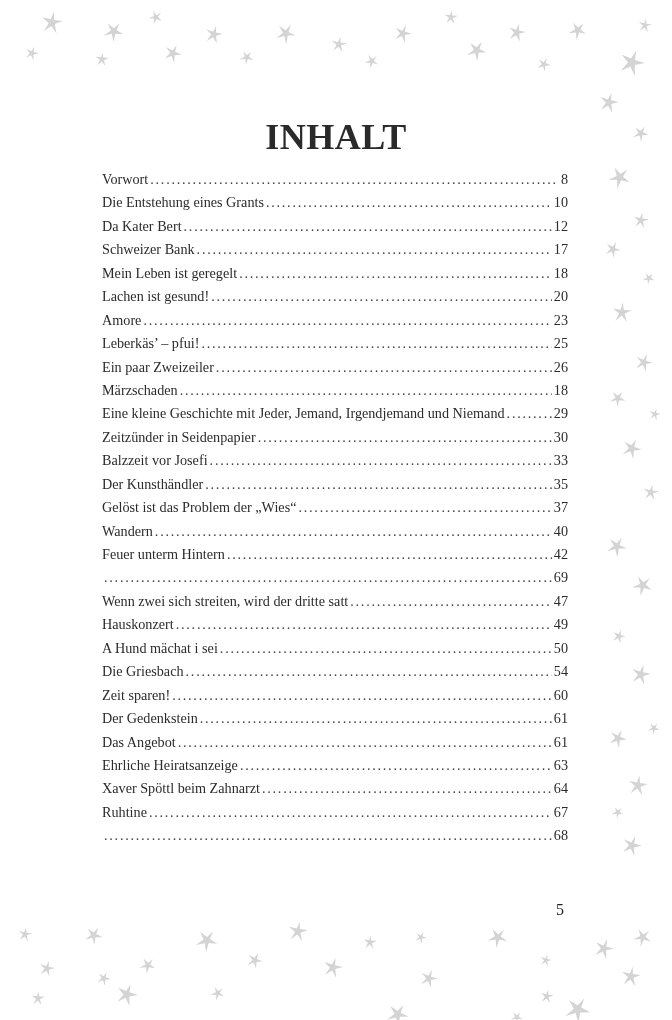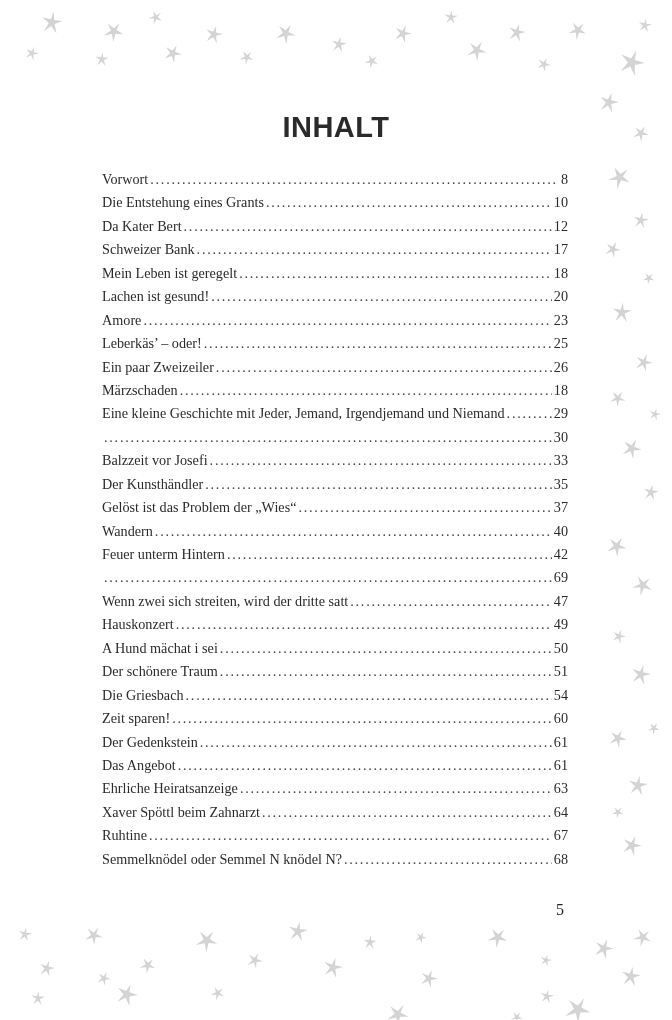--- a/index.html
+++ b/index.html
@@ -9,22 +9,22 @@
       font-family: "DejaVu Serif", "Liberation Serif", serif;
       color: #222;
     }
     .page { position: absolute; inset: 0; }
     .stars { position: absolute; inset: 0; pointer-events: none; }
     .star { position: absolute; transform-origin: center; }
     .star svg { display: block; }
     .title {
       position: absolute; left: 0; width: 672px; top: 92px;
       text-align: center;
-      font-family: Liberation Sans, sans-serif;
-      font-weight: bold; font-size: 29px; letter-spacing: 0.5px;
+      font-family: Liberation Serif, serif;
+      font-weight: bold; font-size: 36px; letter-spacing: 0.5px;
       color: #2a2a2a;
     }
     .toc {
       position: absolute; left: 102px; width: 466px; top: 168px;
       list-style: none; margin: 0; padding: 0;
     }
     .toc-row {
       display: flex; align-items: baseline;
       height: 23.45px; line-height: 23.45px;
       font-family: "Liberation Serif", serif;
@@ -406,40 +406,41 @@
     <span class="toc-title">Lachen ist gesund!</span>
     <span class="toc-dots"></span>
     <span class="toc-page">20</span>
   </li>
       <li class="toc-row">
     <span class="toc-title">Amore</span>
     <span class="toc-dots"></span>
     <span class="toc-page">23</span>
   </li>
       <li class="toc-row">
-    <span class="toc-title">Leberkäs’ – oder!</span>
+    <span class="toc-title">Leberkäs’ – pfui!</span>
     <span class="toc-dots"></span>
     <span class="toc-page">25</span>
   </li>
       <li class="toc-row">
     <span class="toc-title">Ein paar Zweizeiler</span>
     <span class="toc-dots"></span>
     <span class="toc-page">26</span>
   </li>
       <li class="toc-row">
     <span class="toc-title">Märzschaden</span>
     <span class="toc-dots"></span>
     <span class="toc-page">18</span>
   </li>
       <li class="toc-row">
     <span class="toc-title">Eine kleine Geschichte mit Jeder, Jemand, Irgendjemand und Niemand</span>
     <span class="toc-dots"></span>
     <span class="toc-page">29</span>
   </li>
       <li class="toc-row">
+    <span class="toc-title">Zeitzünder in Seidenpapier</span>
     <span class="toc-dots"></span>
     <span class="toc-page">30</span>
   </li>
       <li class="toc-row">
     <span class="toc-title">Balzzeit vor Josefi</span>
     <span class="toc-dots"></span>
     <span class="toc-page">33</span>
   </li>
       <li class="toc-row">
     <span class="toc-title">Der Kunsthändler</span>
@@ -474,25 +475,20 @@
     <span class="toc-title">Hauskonzert</span>
     <span class="toc-dots"></span>
     <span class="toc-page">49</span>
   </li>
       <li class="toc-row">
     <span class="toc-title">A Hund mächat i sei</span>
     <span class="toc-dots"></span>
     <span class="toc-page">50</span>
   </li>
       <li class="toc-row">
-    <span class="toc-title">Der schönere Traum</span>
-    <span class="toc-dots"></span>
-    <span class="toc-page">51</span>
-  </li>
-      <li class="toc-row">
     <span class="toc-title">Die Griesbach</span>
     <span class="toc-dots"></span>
     <span class="toc-page">54</span>
   </li>
       <li class="toc-row">
     <span class="toc-title">Zeit sparen!</span>
     <span class="toc-dots"></span>
     <span class="toc-page">60</span>
   </li>
       <li class="toc-row">
@@ -514,21 +510,20 @@
     <span class="toc-title">Xaver Spöttl beim Zahnarzt</span>
     <span class="toc-dots"></span>
     <span class="toc-page">64</span>
   </li>
       <li class="toc-row">
     <span class="toc-title">Ruhtine</span>
     <span class="toc-dots"></span>
     <span class="toc-page">67</span>
   </li>
       <li class="toc-row">
-    <span class="toc-title">Semmelknödel oder Semmel N knödel N?</span>
     <span class="toc-dots"></span>
     <span class="toc-page">68</span>
   </li>
     </ul>
 
   <div class="page-number">5</div>
 
 </div>
 
 </body></html>

